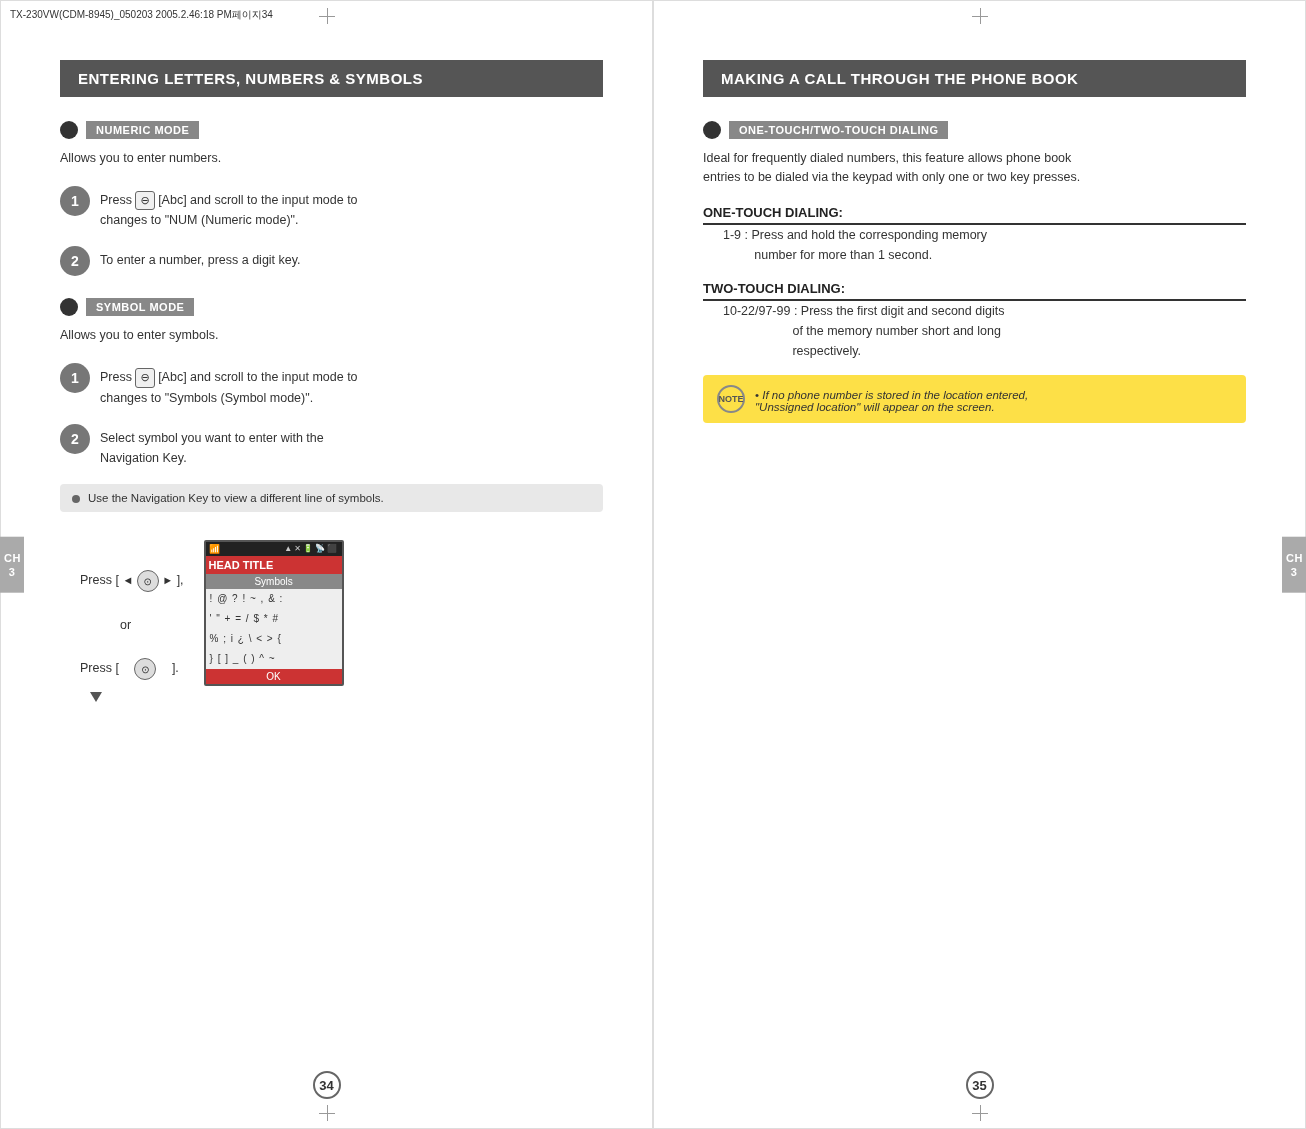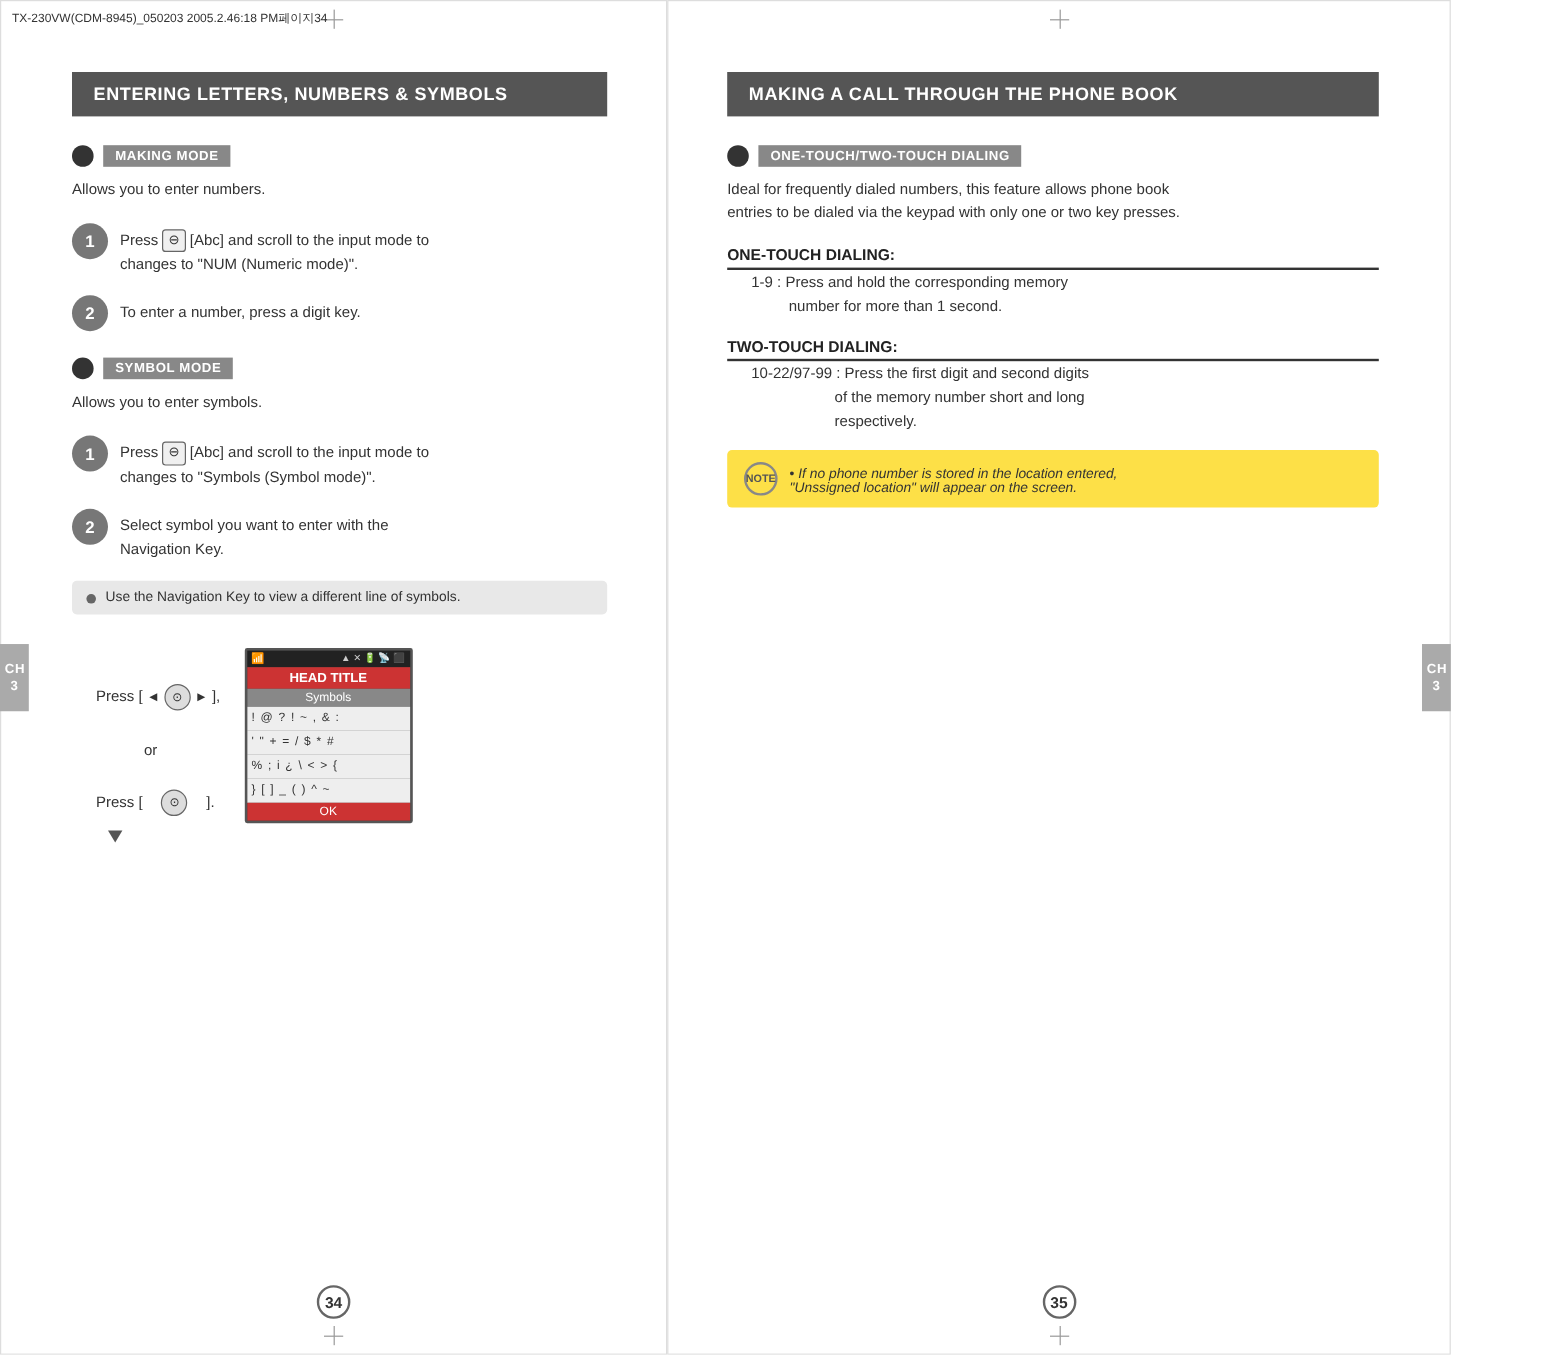--- a/index.html
+++ b/index.html
@@ -15,21 +15,21 @@
 
     .page-container {
       display: flex;
       width: 1306px;
       height: 1129px;
       background: #fff;
     }
 
     
     .left-page {
-      width: 556px;
+      width: 653px;
       height: 1129px;
       background: #fff;
       position: relative;
       padding: 60px 50px 33px 60px;
     }
 
     
     .right-page {
       width: 653px;
       height: 1129px;
@@ -233,21 +233,21 @@
       display: flex;
       align-items: center;
       justify-content: space-between;
       font-size: 9px;
       color: #ccc;
     }
 
     .screen-head-title {
       background: #cc3333;
       color: #fff;
-      text-align: center;
+      text-align: left;
       font-size: 11px;
       font-weight: bold;
       padding: 3px;
     }
 
     .screen-symbols-title {
       background: #888;
       color: #fff;
       text-align: center;
       font-size: 10px;
@@ -387,21 +387,21 @@
       <span>CH
 3</span>
     </div>
 
     
     <div class="section-header">ENTERING LETTERS, NUMBERS &amp; SYMBOLS</div>
 
     
     <div class="sub-section-label">
       <span class="label-bullet"></span>
-      <span class="label-text">MAKING MODE</span>
+      <span class="label-text">NUMERIC MODE</span>
     </div>
 
     <div class="description">Allows you to enter numbers.</div>
 
     
     <div class="step-block">
       <div class="step-circle">1</div>
       <div class="step-text">
         <span>Press </span><span class="key-icon">⊖</span> <span>[Abc] and scroll to the input mode to<br>changes to "NUM (Numeric mode)".</span>
       </div>

